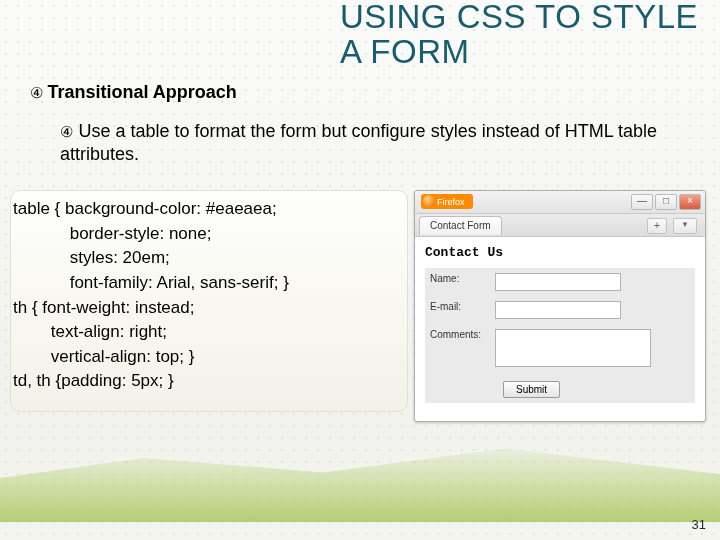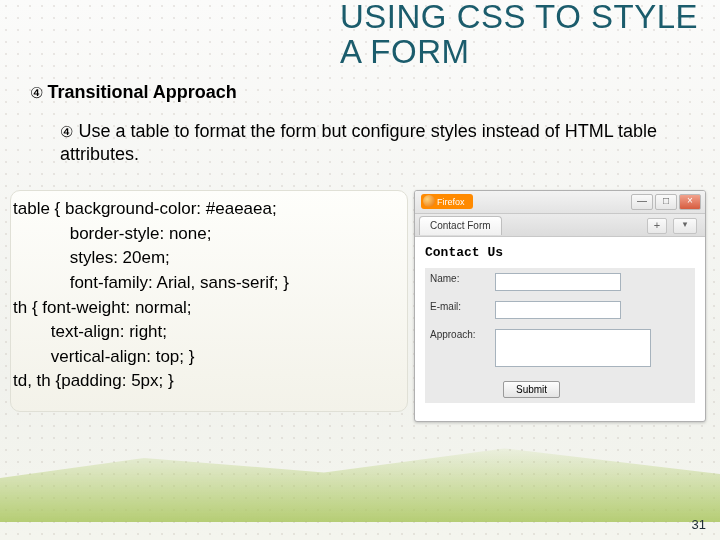--- a/index.html
+++ b/index.html
@@ -62,21 +62,21 @@
 
   <div class="body">
     <span class="num">④</span><span>Use a table to format the form but configure styles instead of HTML table attributes.</span>
   </div>
 
   <div class="codeblock">
     <div>table { background-color: #eaeaea;</div>
     <div>            border-style: none;</div>
     <div>            styles: 20em;</div>
     <div>            font-family: Arial, sans-serif; }</div>
-    <div>th { font-weight: normal;</div>
+    <div>th { font-weight: instead;</div>
     <div>        text-align: right;</div>
     <div>        vertical-align: top; }</div>
     <div>td, th {padding: 5px; }</div>
   </div>
 
   <div class="browser">
     <div class="br-titlebar">
       <div class="ff">Firefox</div>
       <div class="winbtns">
         <div class="winbtn">—</div>
@@ -95,21 +95,21 @@
         <tbody>
             <tr>
           <th>Name:</th>
           <td><input type="text" style=""></td>
         </tr>
         <tr>
           <th>E-mail:</th>
           <td><input type="text" style=""></td>
         </tr>
         <tr>
-          <th>Approach:</th>
+          <th>Comments:</th>
           <td><textarea style=""></textarea></td>
         </tr>
         <tr>
           <th></th>
           <td><button class="subbtn">Submit</button></td>
         </tr>
       </tbody>
         </table>
     </div>
   </div>

